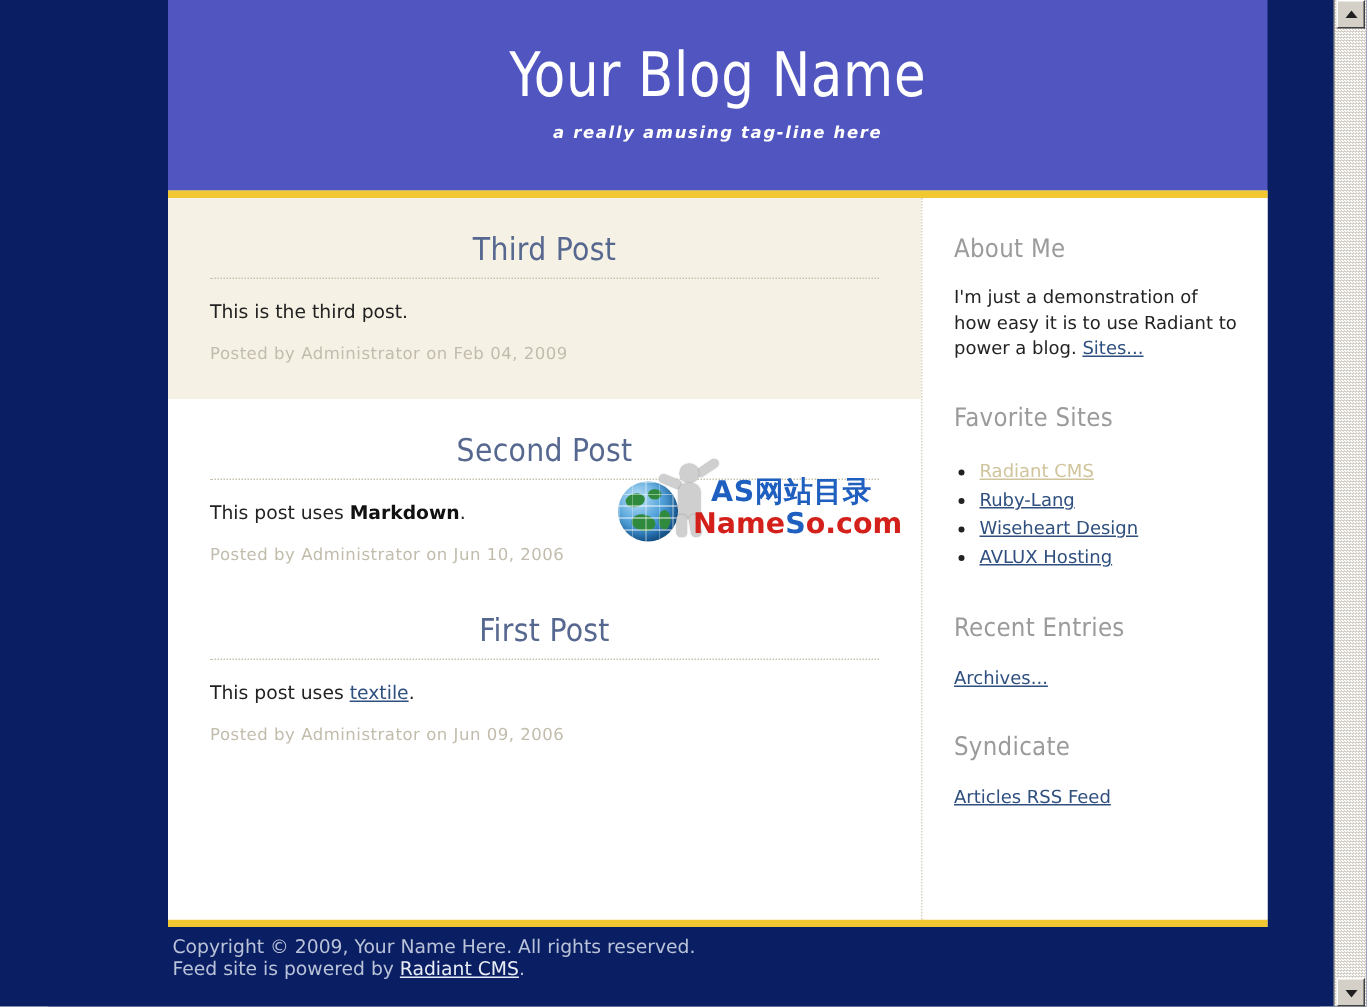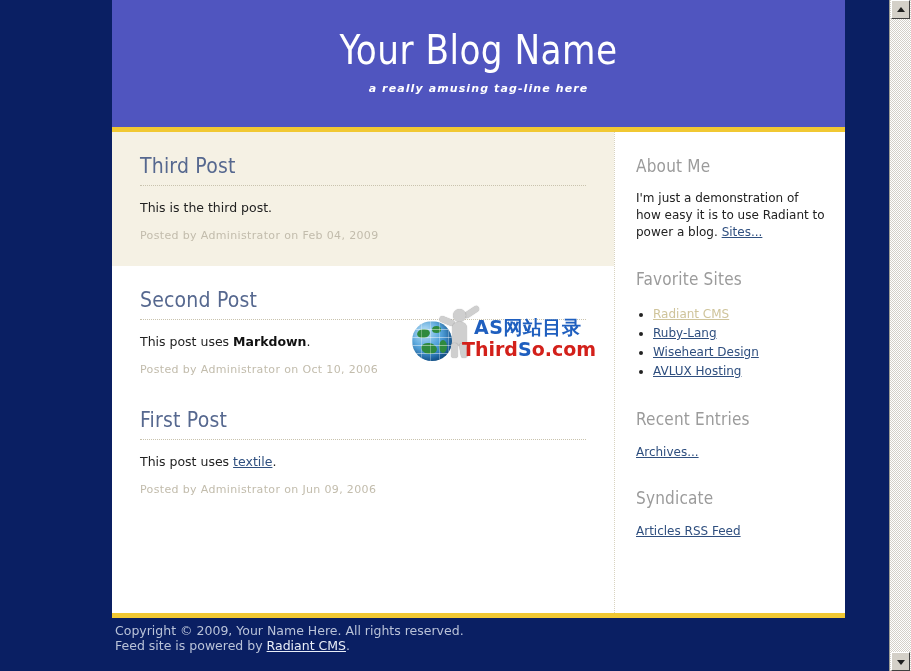--- a/index.html
+++ b/index.html
@@ -101,20 +101,21 @@
   }
   .post-title {
     margin: 0 0 0 0;
     padding: 0 0 7px 0;
     font-size: 21px;
     font-weight: normal;
     color: #56688f;
     font-family: "DejaVu Sans Condensed", "Liberation Sans Narrow", "DejaVu Sans", sans-serif;
     border-bottom: 1px dotted #c9c3ae;
     letter-spacing: 0.2px;
+    text-align: center;
   }
   .post-body {
     margin: 0;
     padding: 13px 0 0 0;
     font-size: 12.5px;
     color: #222222;
     line-height: 18px;
   }
   .post-body b {
     font-weight: bold;
@@ -328,21 +329,21 @@
           <span>This is the third post.</span>
         </p>
         <p class="post-meta">Posted by Administrator on Feb 04, 2009</p>
       </div>
 
       <div class="post">
         <h2 class="post-title">Second Post</h2>
         <p class="post-body">
           <span>This post uses </span><b>Markdown</b><span>.</span>
         </p>
-        <p class="post-meta">Posted by Administrator on Oct 10, 2006</p>
+        <p class="post-meta">Posted by Administrator on Jun 10, 2006</p>
       </div>
 
       <div class="post">
         <h2 class="post-title">First Post</h2>
         <p class="post-body">
           <span>This post uses </span><a href="#">textile</a><span>.</span>
         </p>
         <p class="post-meta">Posted by Administrator on Jun 09, 2006</p>
       </div>
 
@@ -387,21 +388,21 @@
     </div>
     <div class="wm-person">
       <span class="p-armR"></span>
       <span class="p-armL"></span>
       <span class="p-head"></span>
       <span class="p-body"></span>
       <span class="p-legL"></span>
       <span class="p-legR"></span>
     </div>
     <div class="wm-cn">AS网站目录</div>
-    <div class="wm-dom"><span class="r">Third</span><span class="b">S</span><span class="r">o.com</span></div>
+    <div class="wm-dom"><span class="r">Name</span><span class="b">S</span><span class="r">o.com</span></div>
   </div>
 
 </div>
 
 <div id="scrollbar">
   <div class="sb-btn" id="sb-up">
     <span class="sb-arrow"></span>
   </div>
   <div class="sb-btn" id="sb-down">
     <span class="sb-arrow"></span>

